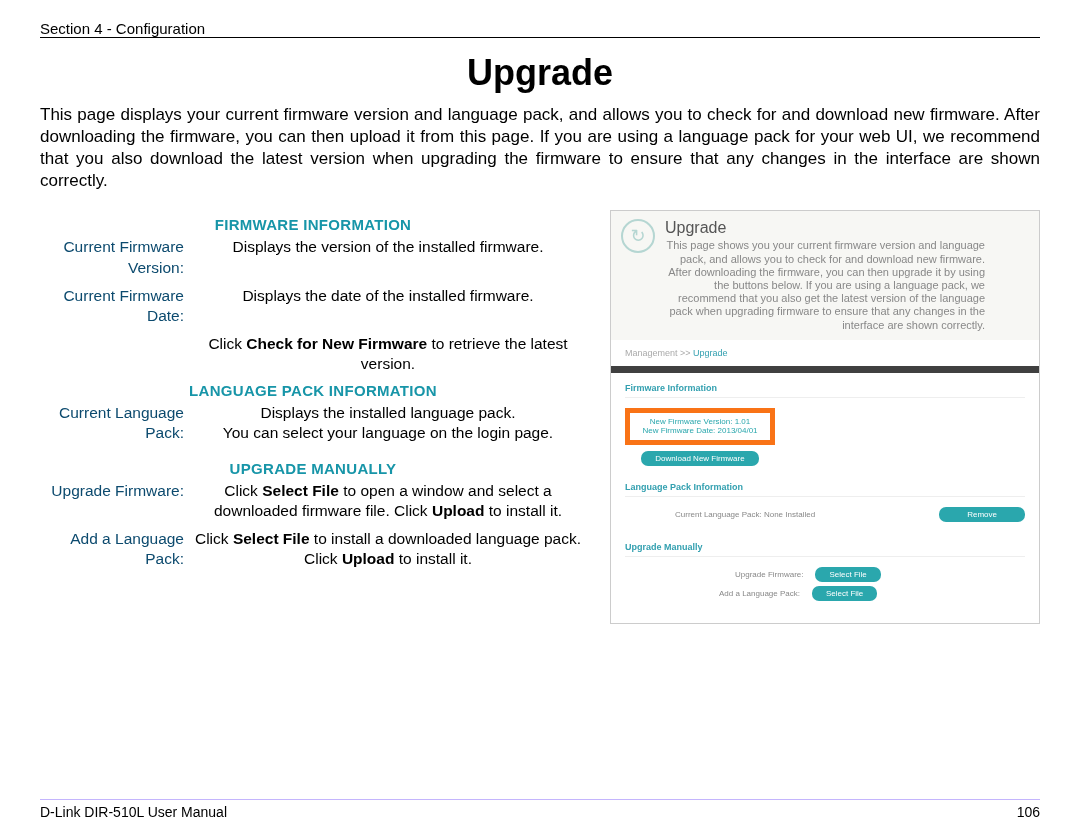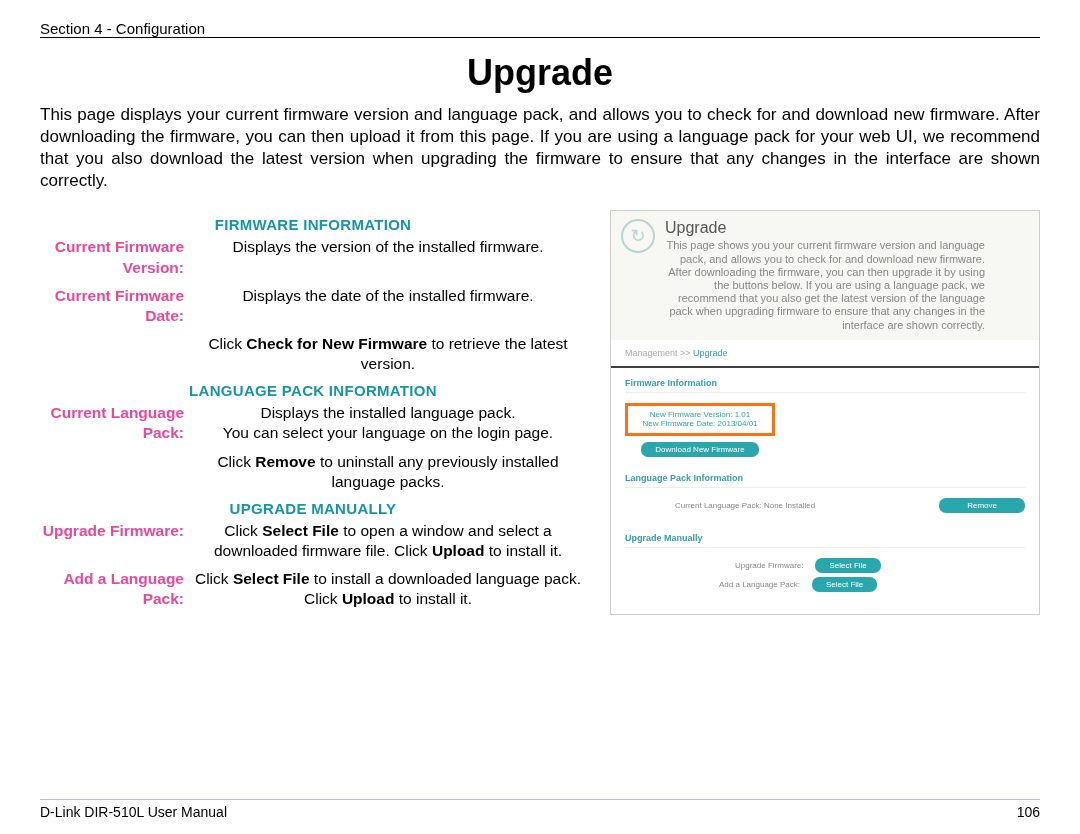--- a/index.html
+++ b/index.html
@@ -43,22 +43,22 @@
     font-weight: bold;
     font-size: 15px;
     letter-spacing: 0.3px;
     margin: 6px 0 4px 0;
     text-align: center;
   }
   
   .defrow { display: flex; margin-bottom: 8px; line-height: 1.3; font-size:15.5px;}
   .dlabel {
     flex: 0 0 150px;
-    color: #ec4899;
-    font-weight: bold;
+    color: #0c4a6e;
+    font-weight: normal;
     text-align: right;
     padding-right: 6px;
   }
   .dval { flex: 1; text-align: center; }
 
   
   .ss {
     border: 1px solid #ccc;
     font-size: 8px;
     color: #666;
@@ -74,32 +74,32 @@
   .ss-icon {
     width: 34px; height:34px;
     border:2px solid #b5d6d2;
     border-radius:50%;
     display:flex; align-items:center; justify-content:center;
     color:#b5d6d2;
     font-size:18px;
   }
   .ss-htitle { font-size:16px; color:#555; margin-bottom:2px;}
   .ss-hdesc { font-size:11px; color:#888; line-height:1.2; max-width:320px;text-align:right;}
-  .ss-bc { padding:8px 14px; color:#33a0b0; font-size:9px; border-bottom:2px solid #404040;}
+  .ss-bc { padding:8px 14px; color:#33a0b0; font-size:9px; border-bottom:7px solid #404040;}
   .ss-bc .gray{color:#aaa;}
   .ss-sec { padding:10px 14px 6px; }
   .ss-sectitle { color:#33a0b0; font-weight:bold; font-size:9px; margin-bottom:10px; border-bottom:1px solid #eee; padding-bottom:4px;}
   .ss-row { display:flex; align-items:center; justify-content:space-between; margin:4px 0 4px 50px; }
   .ss-row .lbl{ color:#888;}
   .ss-btn {
     background:#2aa7ad; color:#fff; font-size:8px;
     padding:3px 14px; border-radius:7px; display:inline-block;
   }
   .ss-infobox{
-    border:3px solid #f97316; color:#2aa7ad; font-size:8px;
+    border:5px solid #f97316; color:#2aa7ad; font-size:8px;
     padding:4px 8px; margin-bottom:6px; line-height:1.2;
   }
   .ss-firm {
     display:flex; gap:30px; align-items:flex-start;
   }
   .ss-firm-left{flex:1;}
   .ss-firm-left div{margin:4px 0 8px 50px; color:#888;}
   .ss-firm-right{flex:0 0 150px; text-align:center;}
 
   .footer {
@@ -142,23 +142,20 @@
 
     <div class="sec-head">LANGUAGE PACK INFORMATION</div>
 
     <div class="defrow">
       <div class="dlabel">Current Language Pack:</div>
       <div class="dval" style="white-space:pre-line;">Displays the installed language pack.
 You can select your language on the login page.</div>
     </div>
     <div class="defrow">
       <div class="dlabel"></div>
-      <div class="dval just">
-        <span>Click </span><b>Remove</b><span> to uninstall any previously installed language packs.</span>
-      </div>
     </div>
 
     <div class="sec-head">UPGRADE MANUALLY</div>
 
     <div class="defrow">
       <div class="dlabel">Upgrade Firmware:</div>
       <div class="dval">
         <span>Click </span><b>Select File</b><span> to open a window and select a downloaded firmware file. Click </span><b>Upload</b><span> to install it.</span>
       </div>
     </div>

